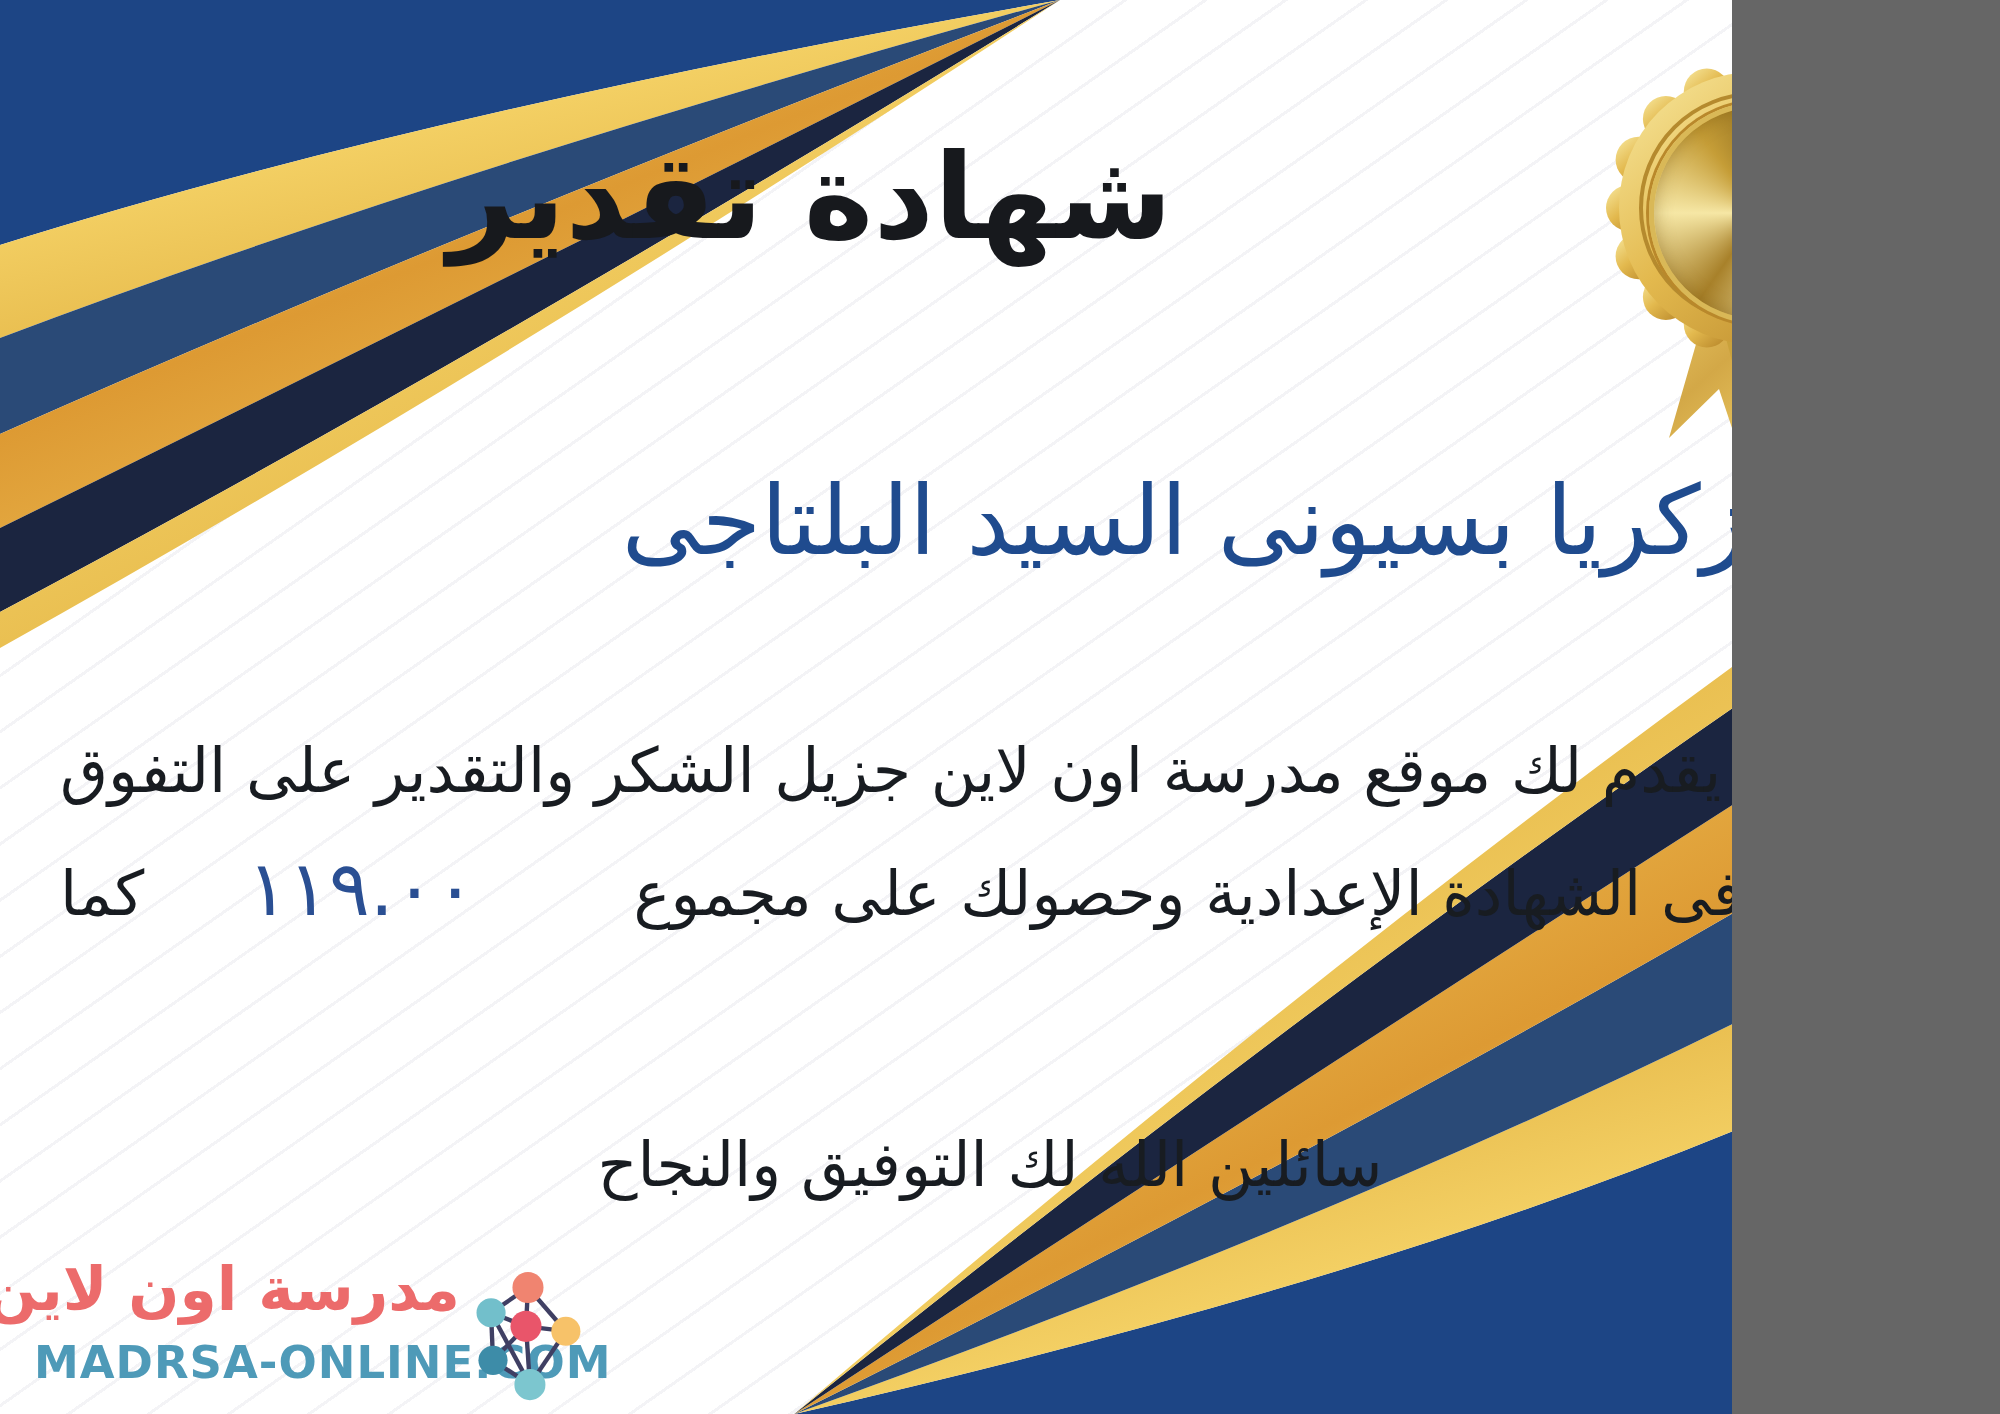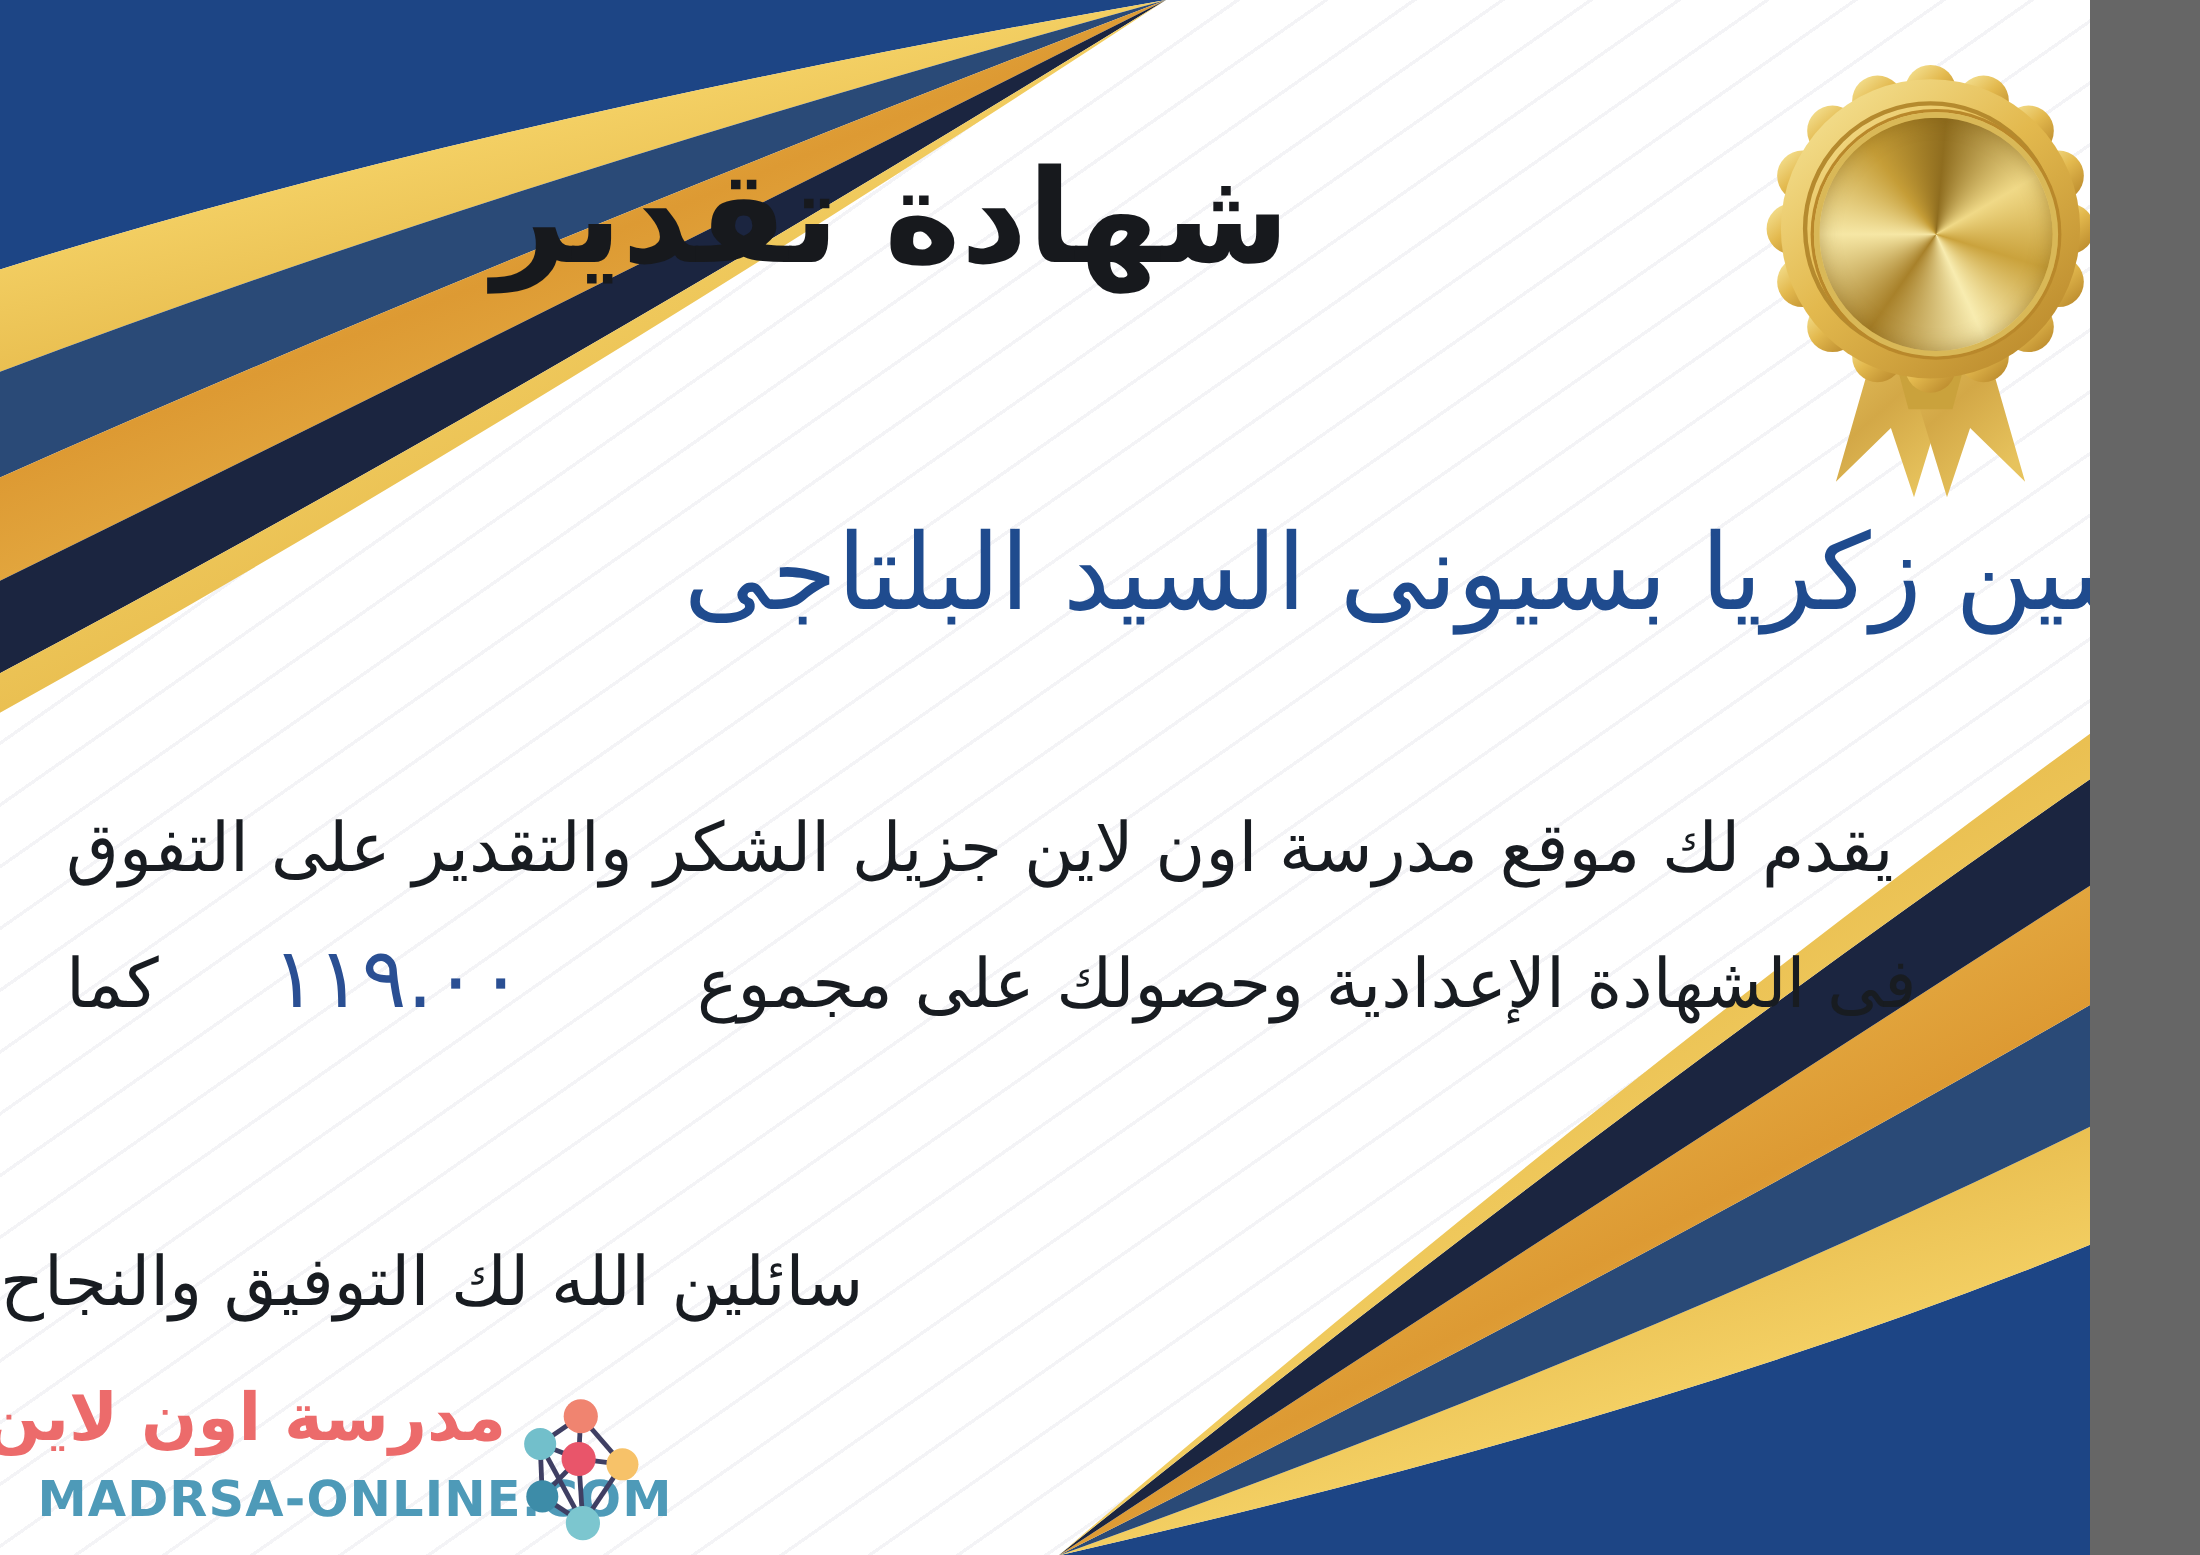--- a/index.html
+++ b/index.html
@@ -1,18 +1,18 @@
 <!DOCTYPE html>
 <html><head>
 <meta charset="utf-8">
 <style>
   html,body{margin:0;padding:0;background:#666;}
   .page{
     position:relative;
-    width:1900px;height:1414px;
+    width:1732px;height:1414px;
     overflow:hidden;
     background:
       repeating-linear-gradient(145deg,
         rgba(225,225,232,0.38) 0 3px,
         rgba(255,255,255,0) 3px 46px),
       #ffffff;
     font-family:"DejaVu Sans", sans-serif;
   }
   svg{display:block;}
   
@@ -46,21 +46,21 @@
     font-size:62px;color:#181c21;line-height:118px;font-weight:500;
   }
   .score{
     display:inline-block;color:#2a4f93;font-weight:normal;font-size:76px;
     padding:0 8px;vertical-align:baseline;
   }
   .sp-lg{display:inline-block;width:150px;}
   .sp-md{display:inline-block;width:95px;}
   .closing{
     position:absolute;left:0;top:1128px;width:1980px;
-    text-align:left;direction:rtl;
+    text-align:center;direction:rtl;
     font-size:62px;color:#181c21;font-weight:500;
   }
   
   .logo{position:absolute;left:28px;top:1252px;width:560px;height:160px;}
   .logo-ar{
     position:absolute;right:128px;top:2px;direction:rtl;
     font-size:60px;font-weight:bold;color:#ec6b6b;white-space:nowrap;
   }
   .logo-domain{
     position:absolute;left:6px;top:84px;

